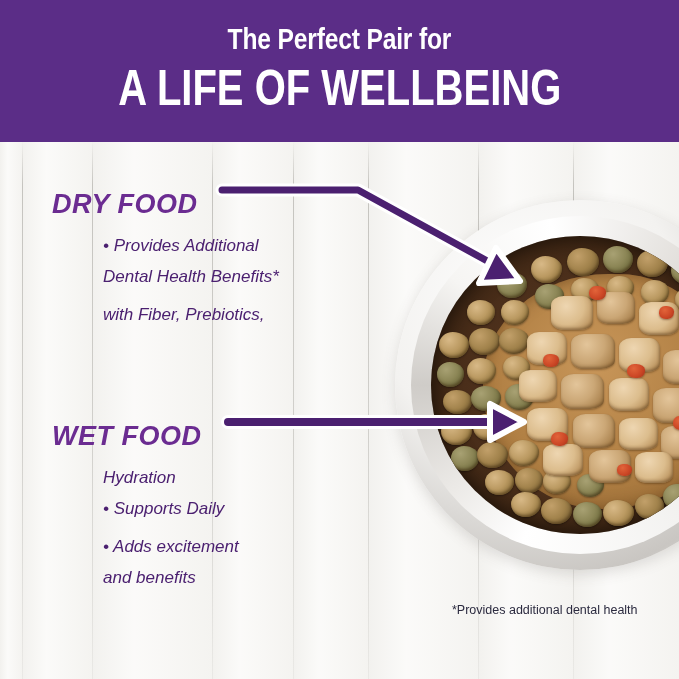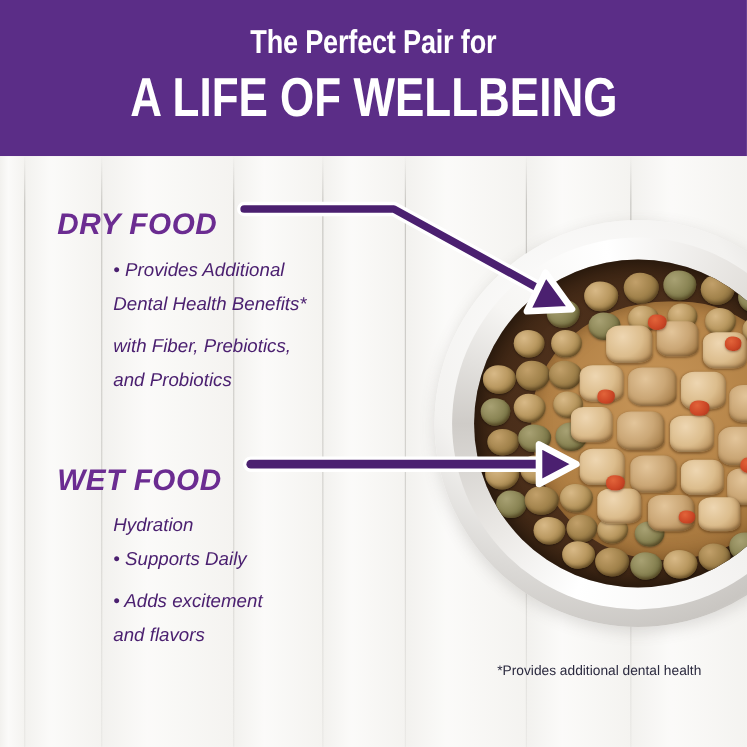--- a/index.html
+++ b/index.html
@@ -269,33 +269,32 @@
 
     <div class="sec-head" style="top:33px;">DRY FOOD</div>
 
     <div class="bullet-blk" style="top:74px;">
       <div>• Provides Additional</div>
       <div>Dental Health Benefits*</div>
     </div>
 
     <div class="bullet-blk" style="top:143px;">
       <div>with Fiber, Prebiotics,</div>
-      <div>and Probiotics</div>
     </div>
 
     <div class="sec-head" style="top:265px;">WET FOOD</div>
 
     <div class="bullet-blk" style="top:306px;">
       <div>Hydration</div>
       <div>• Supports Daily</div>
     </div>
 
     <div class="bullet-blk" style="top:375px;">
       <div>• Adds excitement</div>
-      <div>and flavors</div>
+      <div>and benefits</div>
     </div>
   </div>
 
   <svg class="arrowsvg" viewBox="0 0 679 679">
 
     <g>
       <path d="M222,190 L358,190 L500,268" fill="none" stroke="#FFFFFF" stroke-width="13" stroke-linecap="round" stroke-linejoin="round"></path>
       <path d="M222,190 L358,190 L500,268" fill="none" stroke="#4B2070" stroke-width="7" stroke-linecap="round" stroke-linejoin="round"></path>
       <polygon points="520,281 479,283 496,248" fill="#4B2070" stroke="#FFFFFF" stroke-width="6" stroke-linejoin="round"></polygon>
     </g>

